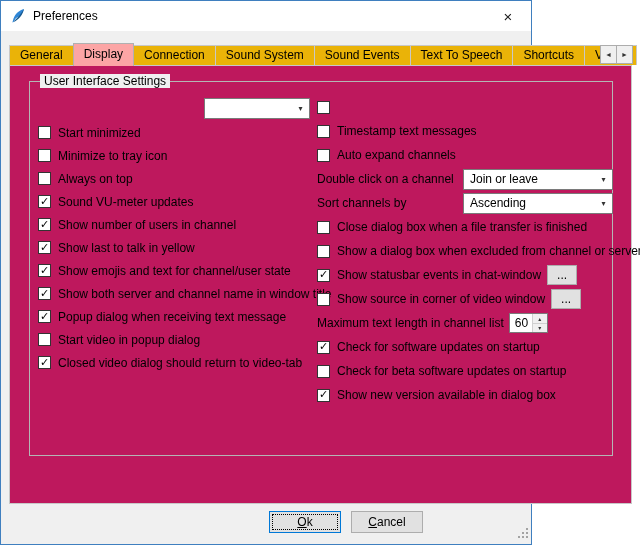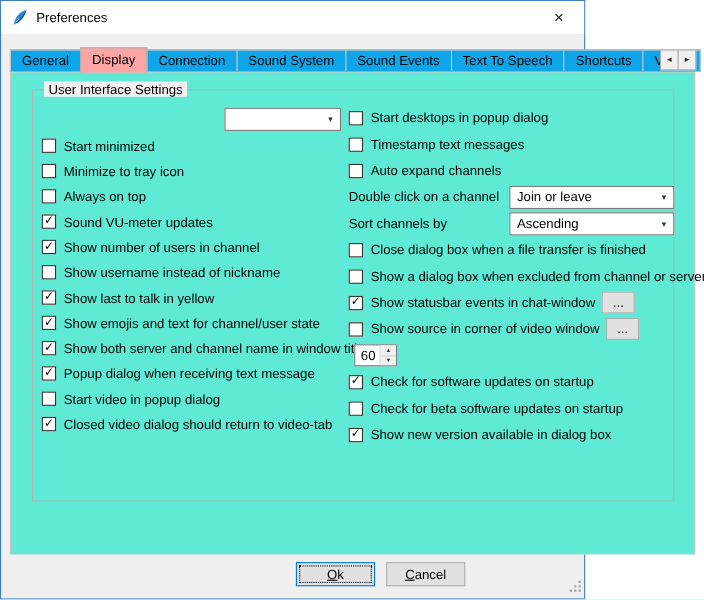--- a/index.html
+++ b/index.html
@@ -8,26 +8,26 @@
     width:532px; height:545px; box-sizing:border-box; position:relative;
     border:1px solid #3f7fbf; background:#f0f0f0; color:#000;
     font-family:"Liberation Sans","DejaVu Sans",sans-serif; font-size:12px;
   }
   .titlebar { position:absolute; top:0; left:0; right:0; height:30px; background:#fff; display:flex; align-items:center; padding-left:9px; box-sizing:border-box; }
   .app-icon { width:16px; height:16px; margin-right:7px; display:inline-flex; flex:none; }
   .title { font-size:12px; }
   .close-btn { position:absolute; right:0; top:0; width:46px; height:30px; display:flex; align-items:center; justify-content:center; font-size:15px; color:#1a1a1a; cursor:default; }
 
   .tabstrip { position:absolute; left:8px; top:42px; width:624px; height:22px; display:flex; align-items:flex-end; z-index:3; }
-  .tab { height:20px; box-sizing:border-box; padding:0 10px; line-height:19px; background:#0ea5e9; border:1px solid #c8c8c8; border-bottom:none; margin-right:-1px; white-space:nowrap; }
+  .tab { height:20px; box-sizing:border-box; padding:0 10px; line-height:19px; background:#eab308; border:1px solid #c8c8c8; border-bottom:none; margin-right:-1px; white-space:nowrap; }
   .tab.active { height:23px; line-height:21px; margin-bottom:-1px; background:#fca5a5; border-color:#b0b0b0; position:relative; z-index:4; }
   .tab-scrollers { position:absolute; right:0; bottom:1px; display:flex; z-index:5; }
   .scroller { width:17px; height:19px; box-sizing:border-box; border:1px solid #adadad; background:#f0f0f0; display:flex; align-items:center; justify-content:center; font-size:7px; color:#333; margin-left:-1px; }
 
-  .pane { position:absolute; left:8px; top:64px; width:623px; height:439px; box-sizing:border-box; border:1px solid #c8c8c8; background:#5eead4; z-index:1; }
+  .pane { position:absolute; left:8px; top:64px; width:623px; height:439px; box-sizing:border-box; border:1px solid #c8c8c8; background:#be185d; z-index:1; }
 
   .groupbox { position:absolute; left:19px; top:15px; width:584px; height:375px; box-sizing:border-box; border:1px solid #b5b5b5; }
   .group-title { position:absolute; top:-8px; left:10px; background:#f0f0f0; padding:0 4px; font-size:12px; white-space:nowrap; }
 
   .left-col  { position:absolute; left:8px;   top:13px; width:272px; }
   .right-col { position:absolute; left:287px; top:13px; width:296px; }
   .row { display:flex; align-items:center; white-space:nowrap; }
   .left-col .row { height:23px; }
   .left-col .row.lang { height:26px; }
   .right-col .row { height:24px; }
@@ -125,24 +125,20 @@
             </span>
           <span class="lbl">Sound VU-meter updates</span>
         </div>
         <div class="row">
           <span class="cb checked">
               <span class="mark">✓</span>
             </span>
           <span class="lbl">Show number of users in channel</span>
         </div>
         <div class="row">
-          <span class="cb"></span>
-          <span class="lbl">Show username instead of nickname</span>
-        </div>
-        <div class="row">
           <span class="cb checked">
               <span class="mark">✓</span>
             </span>
           <span class="lbl">Show last to talk in yellow</span>
         </div>
         <div class="row">
           <span class="cb checked">
               <span class="mark">✓</span>
             </span>
           <span class="lbl">Show emojis and text for channel/user state</span>
@@ -167,21 +163,20 @@
           <span class="cb checked">
               <span class="mark">✓</span>
             </span>
           <span class="lbl">Closed video dialog should return to video-tab</span>
         </div>
       </div>
 
       <div class="right-col">
         <div class="row">
           <span class="cb"></span>
-          <span class="lbl">Start desktops in popup dialog</span>
         </div>
         <div class="row">
           <span class="cb"></span>
           <span class="lbl">Timestamp text messages</span>
         </div>
         <div class="row">
           <span class="cb"></span>
           <span class="lbl">Auto expand channels</span>
         </div>
         <div class="row">
@@ -216,20 +211,21 @@
             </div>
         </div>
         <div class="row">
           <span class="cb"></span>
           <span class="lbl">Show source in corner of video window</span>
           <div class="more-btn">
               <span>...</span>
             </div>
         </div>
         <div class="row">
+          <span class="lbl">Maximum text length in channel list</span>
           <div class="spin">
             <span class="spin-value">60</span>
             <div class="spin-btns">
               <div class="spin-btn">
                   <span>▴</span>
                 </div>
               <div class="spin-btn">
                   <span>▾</span>
                 </div>
             </div>

